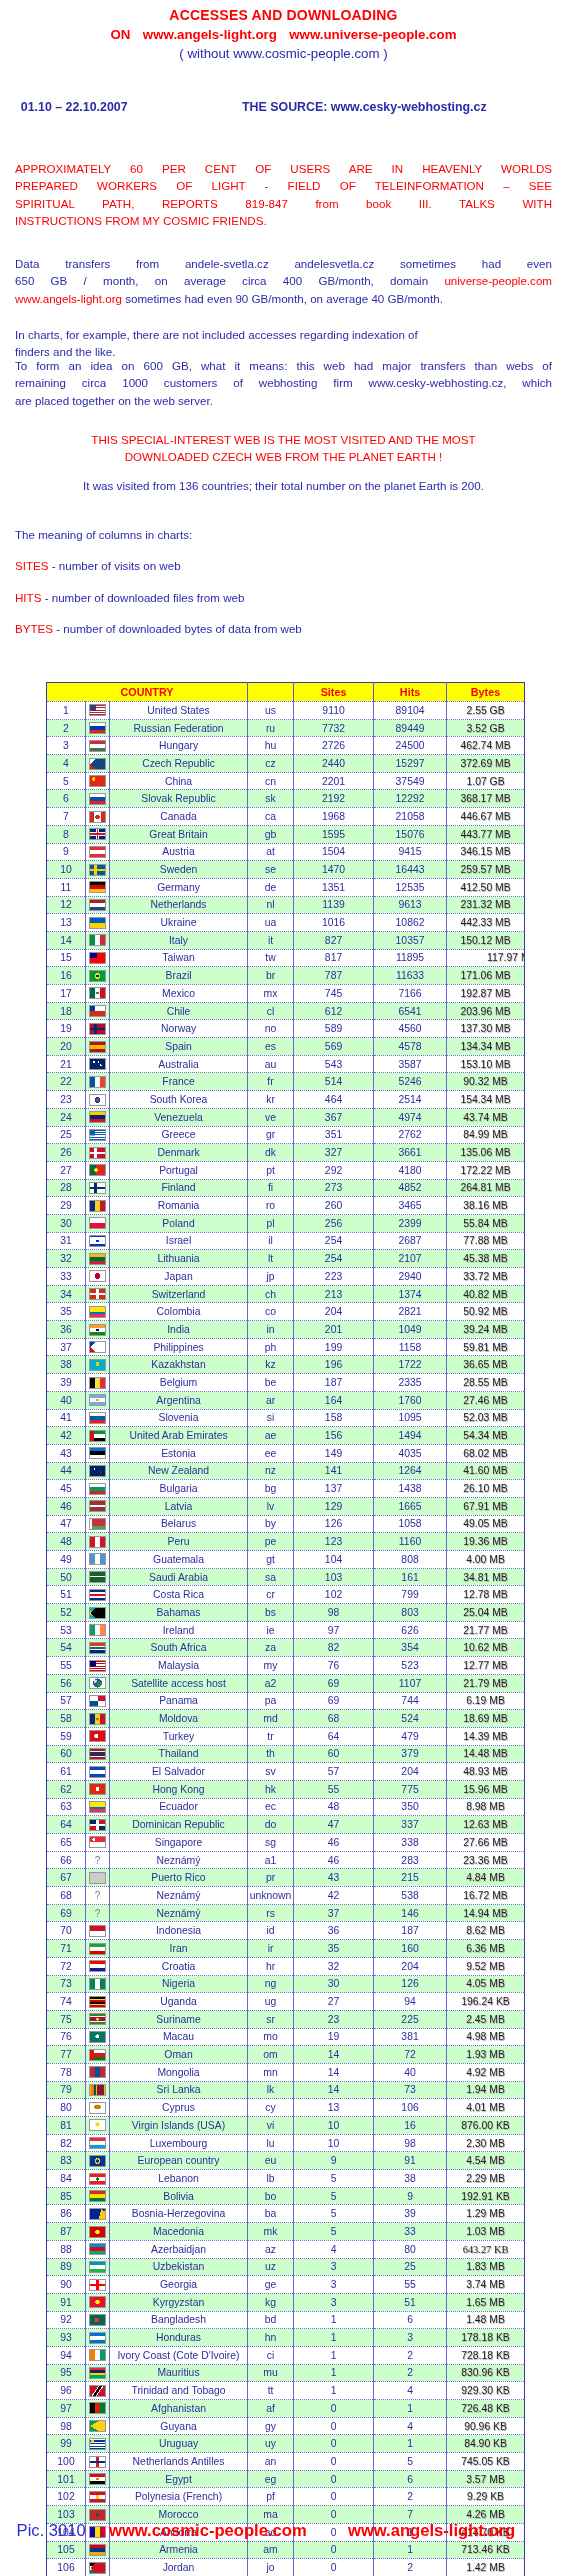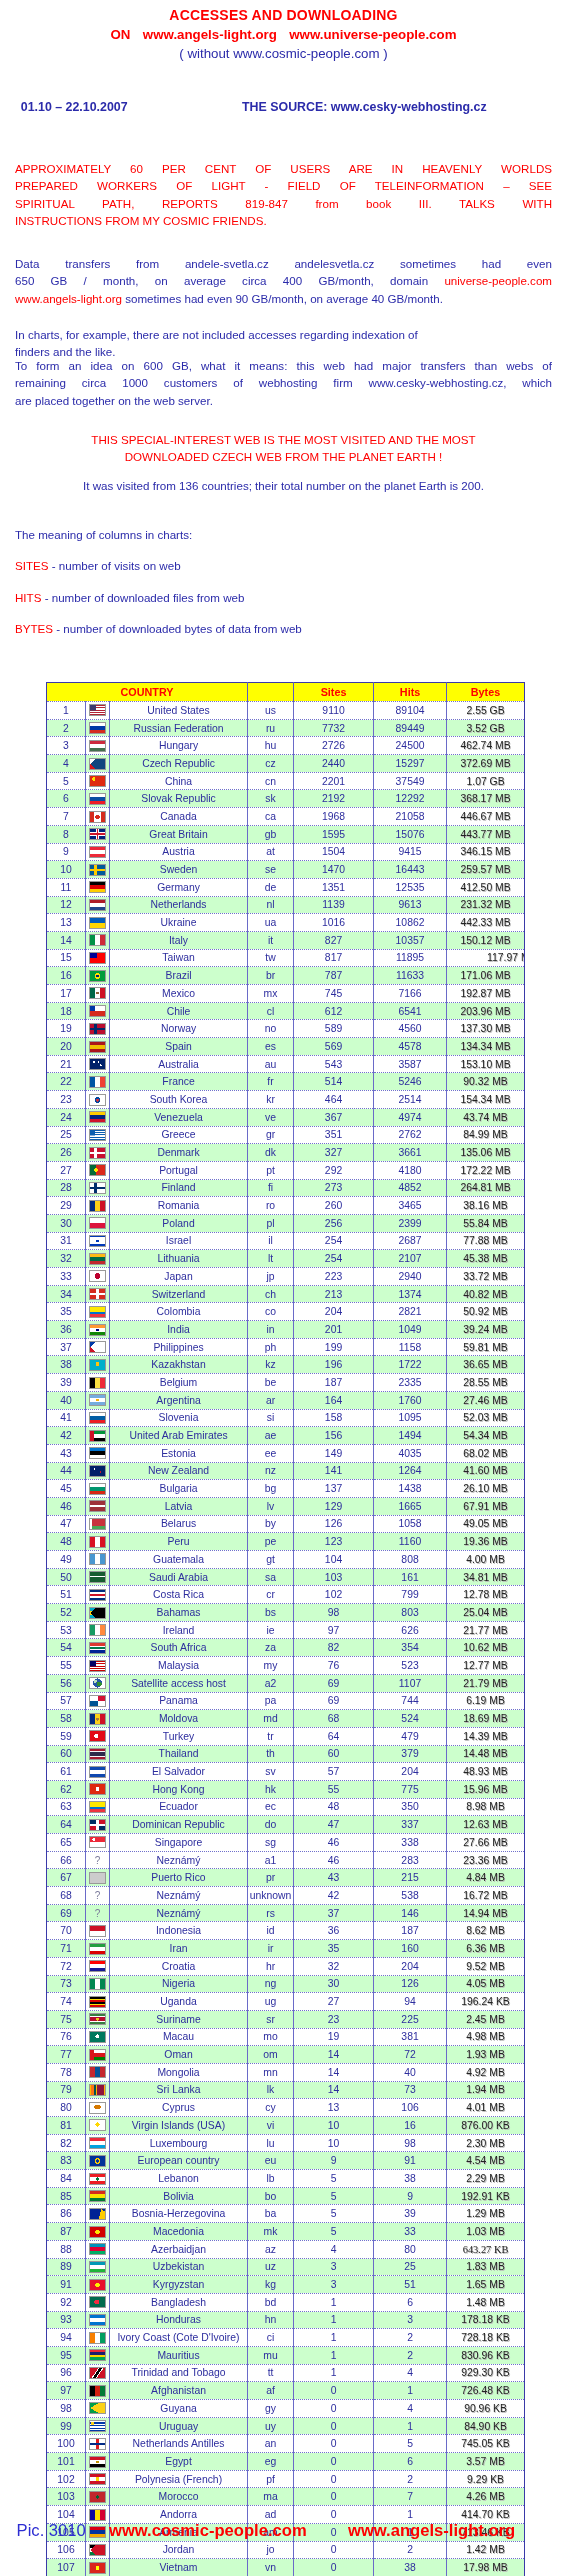--- a/index.html
+++ b/index.html
@@ -928,20 +928,29 @@
           </tr>
           <tr class="green">
             <td style="color: rgb(45, 45, 158);">89</td>
             <td style="color: rgb(45, 45, 158);"><span class="flag" style="background: linear-gradient(rgb(0, 153, 181) 0px, rgb(0, 153, 181) 33%, rgb(255, 255, 255) 33%, rgb(255, 255, 255) 67%, rgb(30, 181, 58) 67%);"></span></td>
             <td style="color: rgb(45, 45, 158);">Uzbekistan</td>
             <td style="color: rgb(45, 45, 158);">uz</td>
             <td style="color: rgb(45, 45, 158);">3</td>
             <td style="color: rgb(45, 45, 158);">25</td>
             <td class="bytes" style="color: rgb(34, 34, 34);">1.83 MB</td>
           </tr>
+          <tr class="white">
+            <td style="color: rgb(45, 45, 158);">90</td>
+            <td style="color: rgb(45, 45, 158);"><span class="flag" style="background: linear-gradient(transparent 0px, transparent 40%, rgb(255, 0, 0) 40%, rgb(255, 0, 0) 60%, transparent 60%), linear-gradient(90deg, transparent 0px, transparent 42%, rgb(255, 0, 0) 42%, rgb(255, 0, 0) 58%, transparent 58%), linear-gradient(rgb(255, 255, 255), rgb(255, 255, 255));"></span></td>
+            <td style="color: rgb(45, 45, 158);">Georgia</td>
+            <td style="color: rgb(45, 45, 158);">ge</td>
+            <td style="color: rgb(45, 45, 158);">3</td>
+            <td style="color: rgb(45, 45, 158);">55</td>
+            <td class="bytes" style="color: rgb(34, 34, 34);">3.74 MB</td>
+          </tr>
           <tr class="green">
             <td style="color: rgb(45, 45, 158);">91</td>
             <td style="color: rgb(45, 45, 158);"><span class="flag" style="background: radial-gradient(circle, rgb(255, 239, 0) 0px, rgb(255, 239, 0) 2.3px, transparent 2.3px), linear-gradient(rgb(232, 17, 45), rgb(232, 17, 45));"></span></td>
             <td style="color: rgb(45, 45, 158);">Kyrgyzstan</td>
             <td style="color: rgb(45, 45, 158);">kg</td>
             <td style="color: rgb(45, 45, 158);">3</td>
             <td style="color: rgb(45, 45, 158);">51</td>
             <td class="bytes" style="color: rgb(34, 34, 34);">1.65 MB</td>
           </tr>
           <tr class="white">

